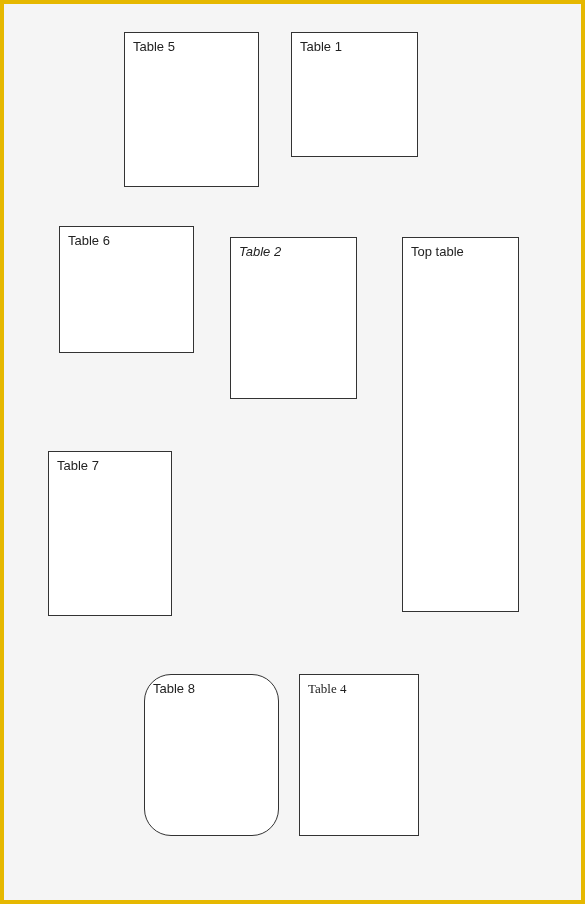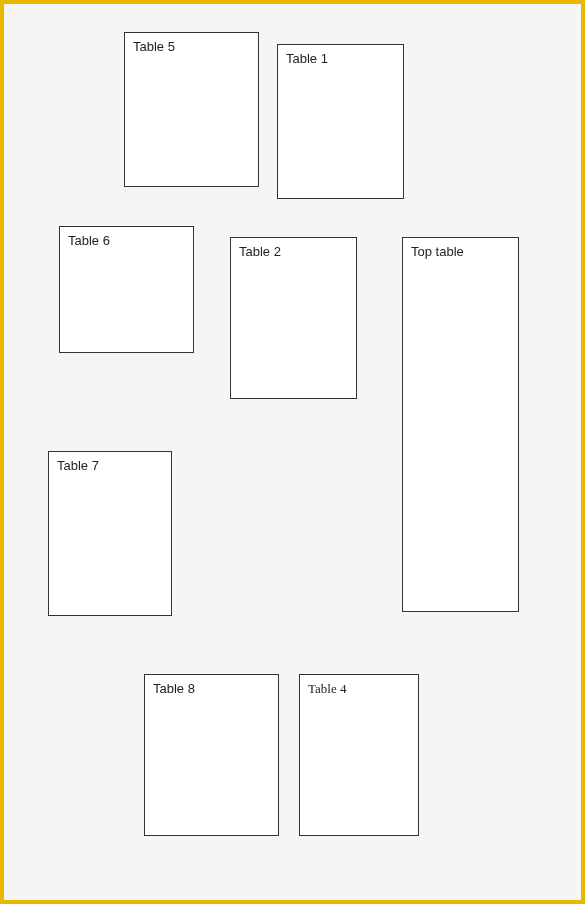--- a/index.html
+++ b/index.html
@@ -37,20 +37,20 @@
       font-size: 13px;
       color: #222;
       text-align: center;
     }
   </style>
 </head>
 <body>
 
 <div class="layout">
     <div class="table-box" style="top: 28px; left: 120px; width: 135px; height: 155px;"><span class="table-label">Table 5</span></div>
-    <div class="table-box" style="top: 28px; left: 273px; width: 127px; height: 155px; margin-top: 12px;"><span class="table-label">Table 1</span></div>
+    <div class="table-box" style="top: 28px; left: 287px; width: 127px; height: 125px;"><span class="table-label">Table 1</span></div>
     <div class="table-box" style="top: 222px; left: 55px; width: 135px; height: 127px;"><span class="table-label">Table 6</span></div>
-    <div class="table-box" style="top: 233px; left: 226px; width: 127px; height: 162px;"><span class="table-label">Table 2</span></div>
+    <div class="table-box" style="top: 233px; left: 226px; width: 127px; height: 162px; font-style: italic;"><span class="table-label">Table 2</span></div>
     <div class="table-box" style="top: 233px; left: 398px; width: 117px; height: 375px;"><span class="table-label">Top table</span></div>
     <div class="table-box" style="top: 447px; left: 44px; width: 124px; height: 165px;"><span class="table-label">Table 7</span></div>
-    <div class="table-box" style="top: 670px; left: 140px; width: 135px; height: 162px;"><span class="table-label">Table 8</span></div>
+    <div class="table-box" style="top: 670px; left: 140px; width: 135px; height: 162px; border-radius: 27px;"><span class="table-label">Table 8</span></div>
     <div class="table-box" style="top: 670px; left: 295px; width: 120px; height: 162px; font-family: Liberation Serif, serif;"><span class="table-label">Table 4</span></div>
   </div>
 
 </body></html>

